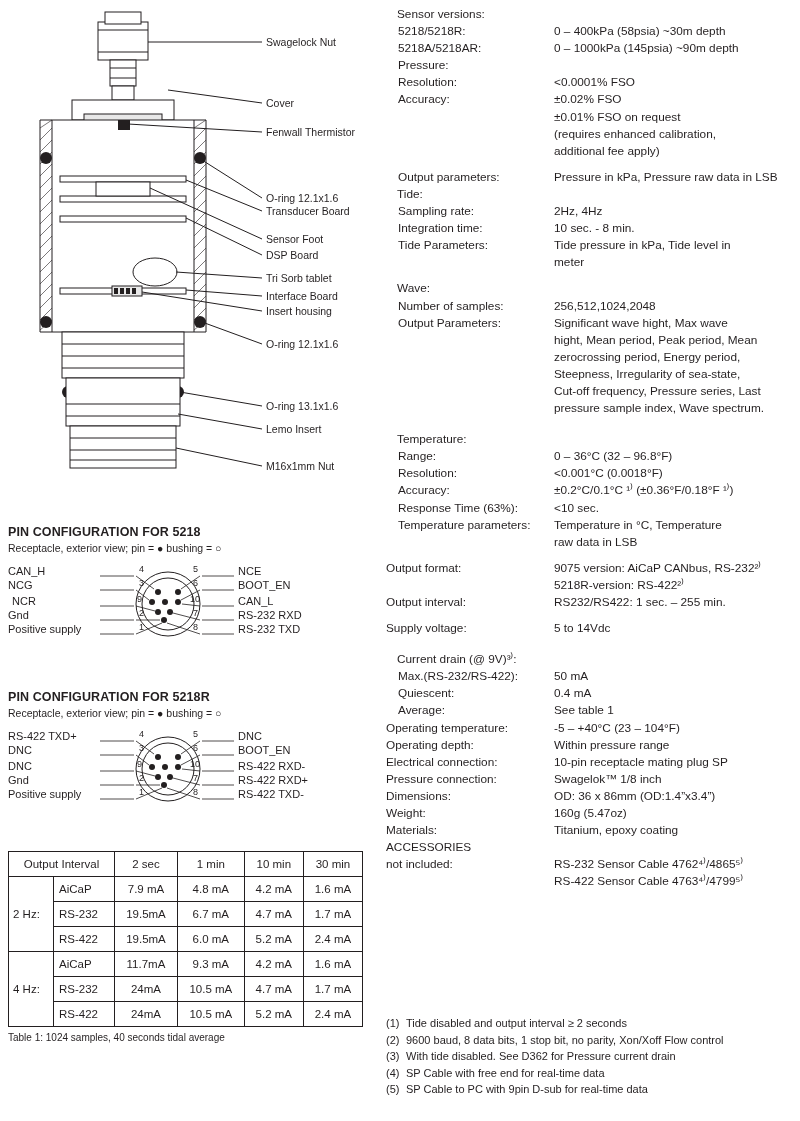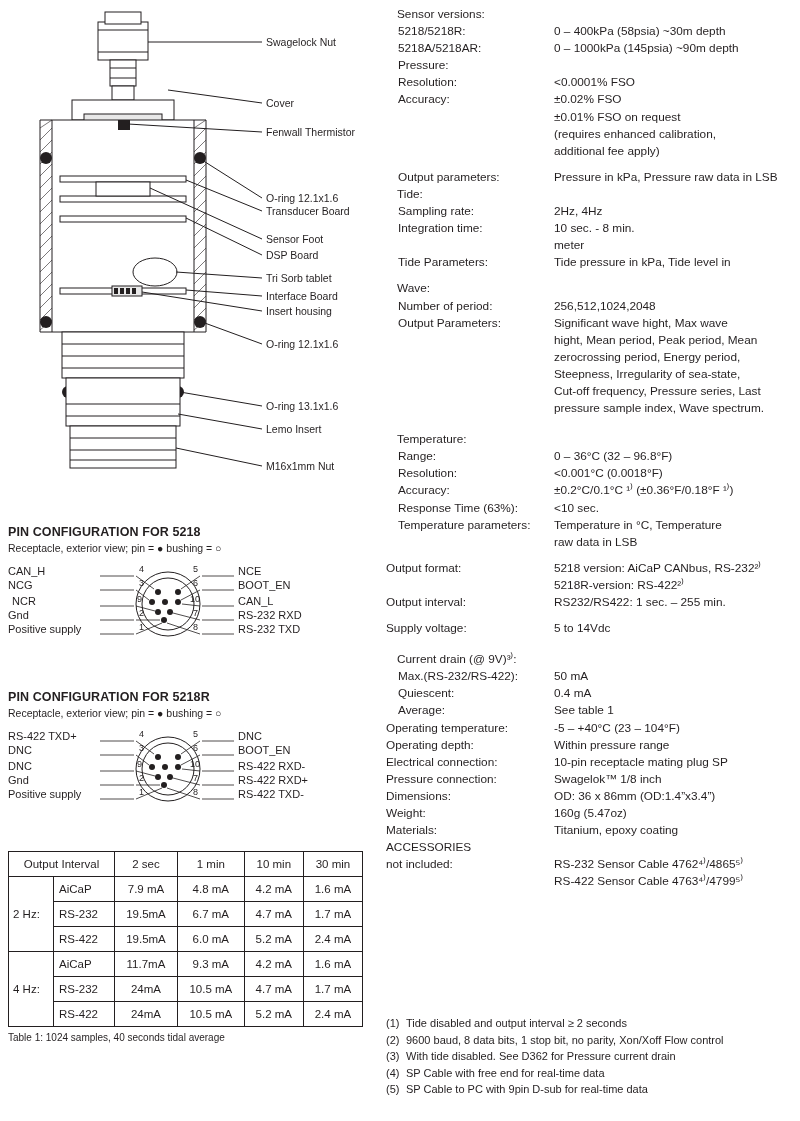--- a/index.html
+++ b/index.html
@@ -532,32 +532,32 @@
     <div class="section-head">Tide:</div>
     <div class="spec-row indent1">
       <div class="lbl">Sampling rate:</div>
       <div class="val">2Hz, 4Hz</div>
     </div>
     <div class="spec-row indent1">
       <div class="lbl">Integration time:</div>
       <div class="val">10 sec. - 8 min.</div>
     </div>
     <div class="spec-row indent1">
-      <div class="lbl"></div>
-      <div class="val">meter</div>
-    </div>
-    <div class="spec-row indent1">
       <div class="lbl">Tide Parameters:</div>
       <div class="val">Tide pressure in kPa, Tide level in</div>
     </div>
+    <div class="spec-row indent1">
+      <div class="lbl"></div>
+      <div class="val">meter</div>
+    </div>
 
     <div class="spacer-sm"></div>
     <div class="section-head">Wave:</div>
     <div class="spec-row indent1">
-      <div class="lbl">Number of period:</div>
+      <div class="lbl">Number of samples:</div>
       <div class="val">256,512,1024,2048</div>
     </div>
     <div class="spec-row indent1">
       <div class="lbl">Output Parameters:</div>
       <div class="val">Significant wave hight, Max wave</div>
     </div>
     <div class="spec-row indent1">
       <div class="lbl"></div>
       <div class="val">hight, Mean period, Peak period, Mean</div>
     </div>
@@ -601,21 +601,21 @@
       <div class="val">Temperature in °C, Temperature</div>
     </div>
     <div class="spec-row indent1">
       <div class="lbl"></div>
       <div class="val">raw data in LSB</div>
     </div>
 
     <div class="spacer-sm"></div>
     <div class="spec-row">
       <div class="lbl">Output format:</div>
-      <div class="val">5218 version: AiCaP CANbus, RS-232²⁾</div>
+      <div class="val">9075 version: AiCaP CANbus, RS-232²⁾</div>
     </div>
     <div class="spec-row indent1">
       <div class="lbl"></div>
       <div class="val">5218R-version: RS-422²⁾</div>
     </div>
     <div class="spec-row">
       <div class="lbl">Output interval:</div>
       <div class="val">RS232/RS422: 1 sec. – 255 min.</div>
     </div>
     <div class="spacer-sm"></div>

